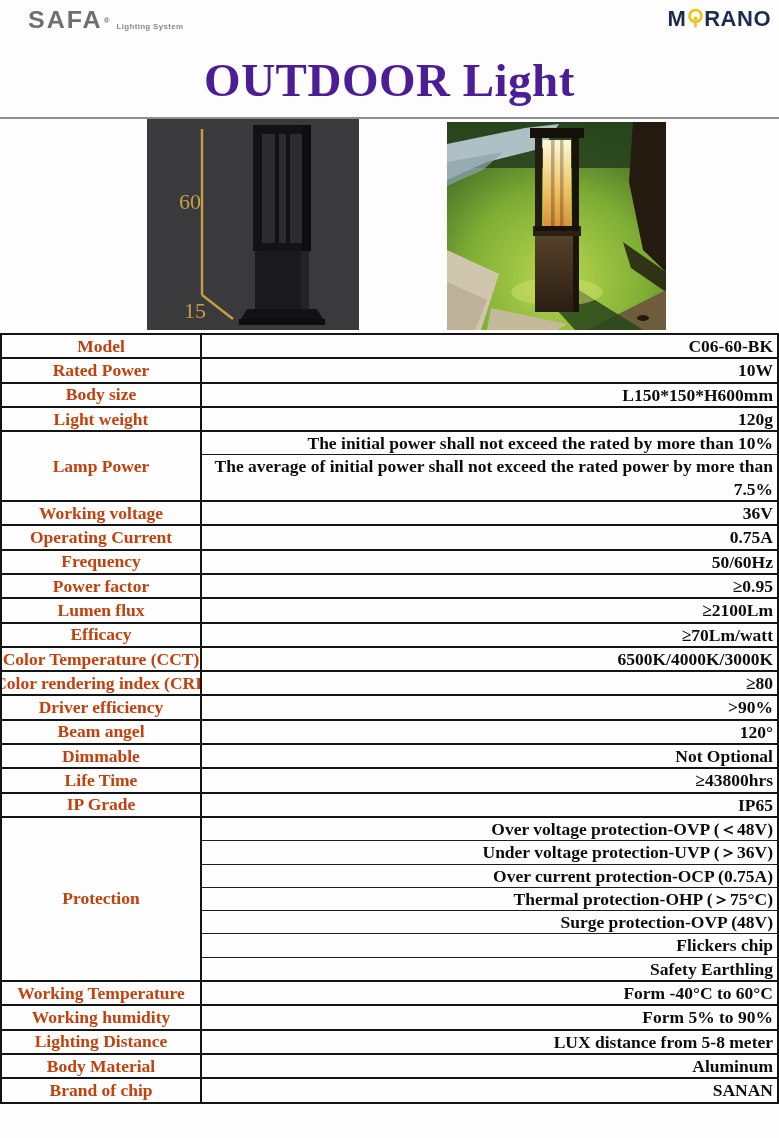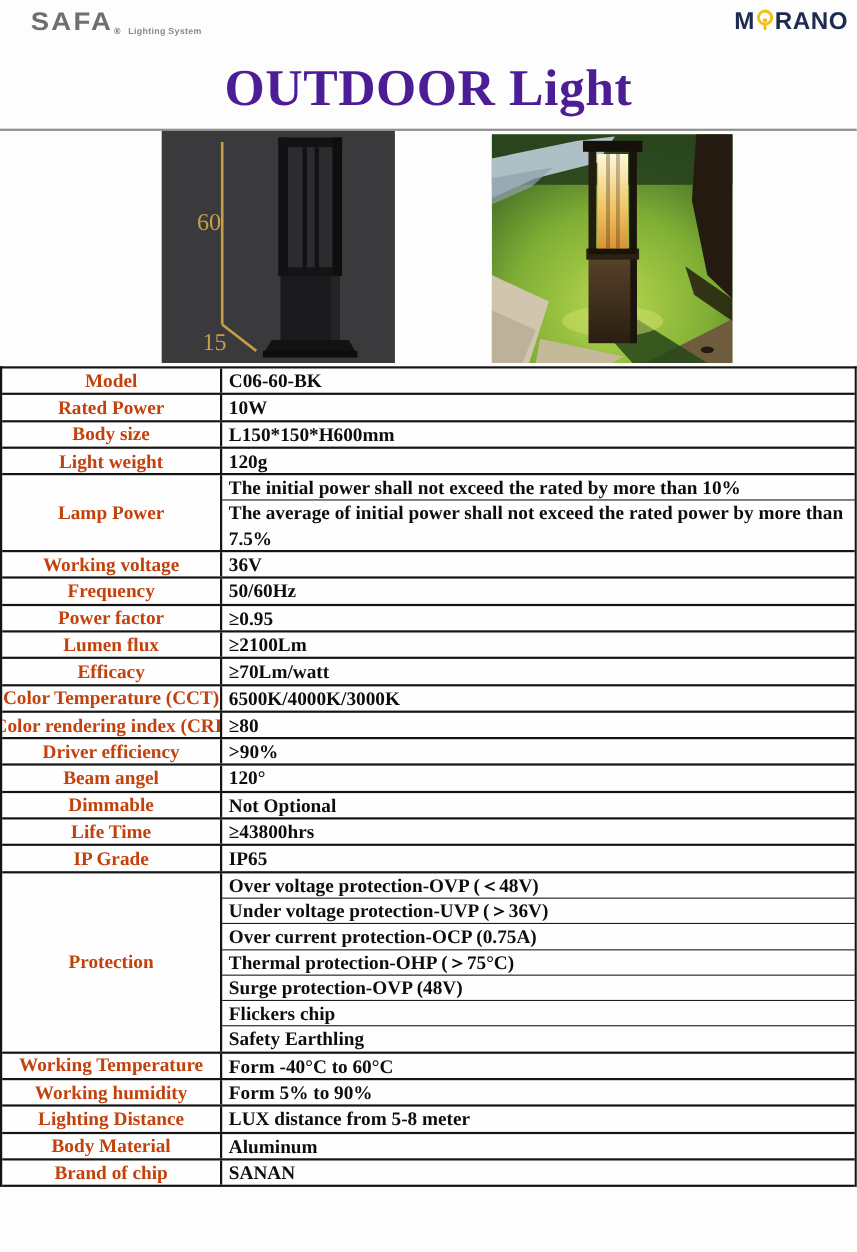--- a/index.html
+++ b/index.html
@@ -3,21 +3,21 @@
 <meta charset="utf-8">
 <style>
   html,body { margin:0; padding:0; background:#ffffff; }
   .page {
     position:relative; width:779px; height:1138px; margin:0 auto;
     background:#fdfdfd; overflow:hidden;
     font-family:"Liberation Serif", serif;
   }
 
   
-  .safa-logo { position:absolute; left:28px; top:8px; display:flex; align-items:flex-end;
+  .safa-logo { position:absolute; left:28px; top:8px; display:flex; align-items:center;
     font-family:"Liberation Sans", sans-serif; }
   .safa-word { font-weight:900; font-size:25px; letter-spacing:2px; color:#6f6f6f;
     transform:scaleY(0.92); line-height:1; }
   .safa-reg { font-size:8px; color:#6f6f6f; margin-left:1px; margin-top:0; font-weight:bold; }
   .safa-tagline { margin-left:7px; margin-top:11px; font-size:8px; font-weight:bold; color:#8a8a8a; letter-spacing:0.3px; }
 
   .morano-logo { position:absolute; right:8px; top:6px; display:flex; align-items:center;
     font-family:"Liberation Sans", sans-serif; font-weight:800; font-size:22px; color:#1d2b4f; letter-spacing:0.5px; }
   .morano-bulb { display:inline-block; width:17px; height:22px; margin:0 0.5px; }
 
@@ -35,21 +35,21 @@
     border-top:2.5px solid #141414; border-left:2px solid #141414; border-right:2px solid #141414;
     box-sizing:border-box; background:#fefefe; }
   .trow { display:flex; border-bottom:2.5px solid #141414; }
   .tlabel { flex:0 0 200px; width:200px; box-sizing:border-box;
     display:flex; align-items:center; justify-content:center;
     border-right:2px solid #141414;
     font-weight:bold; font-size:17.5px; color:#c2410c;
     white-space:nowrap; overflow:hidden; text-align:center; }
   .tvalues { flex:1; display:flex; flex-direction:column; justify-content:center; min-width:0; }
   .tvalue { border-top:1.5px solid #1c1c1c; padding:0 4px 0 6px;
-    font-weight:bold; font-size:17.5px; color:#0d0d0d; line-height:22.3px; min-height:22.3px; }
+    font-weight:bold; font-size:17.5px; color:#0d0d0d; line-height:22.3px; min-height:22.3px;text-align:right; }
   .tvalue:first-child { border-top:none; }
 </style>
 </head>
 <body>
 
 <div class="page">
 
   <div class="safa-logo">
     <span class="safa-word">SAFA</span>
     <span class="safa-reg">®</span>
@@ -177,20 +177,26 @@
           <div class="tvalue">The average of initial power shall not exceed the rated power by more than 7.5%</div>
         </div>
       </div>
       <div class="trow">
         <div class="tlabel">Working voltage</div>
         <div class="tvalues">
           <div class="tvalue">36V</div>
         </div>
       </div>
       <div class="trow">
+        <div class="tlabel">Operating Current</div>
+        <div class="tvalues">
+          <div class="tvalue">0.75A</div>
+        </div>
+      </div>
+      <div class="trow">
         <div class="tlabel">Frequency</div>
         <div class="tvalues">
           <div class="tvalue">50/60Hz</div>
         </div>
       </div>
       <div class="trow">
         <div class="tlabel">Power factor</div>
         <div class="tvalues">
           <div class="tvalue">≥0.95</div>
         </div>

